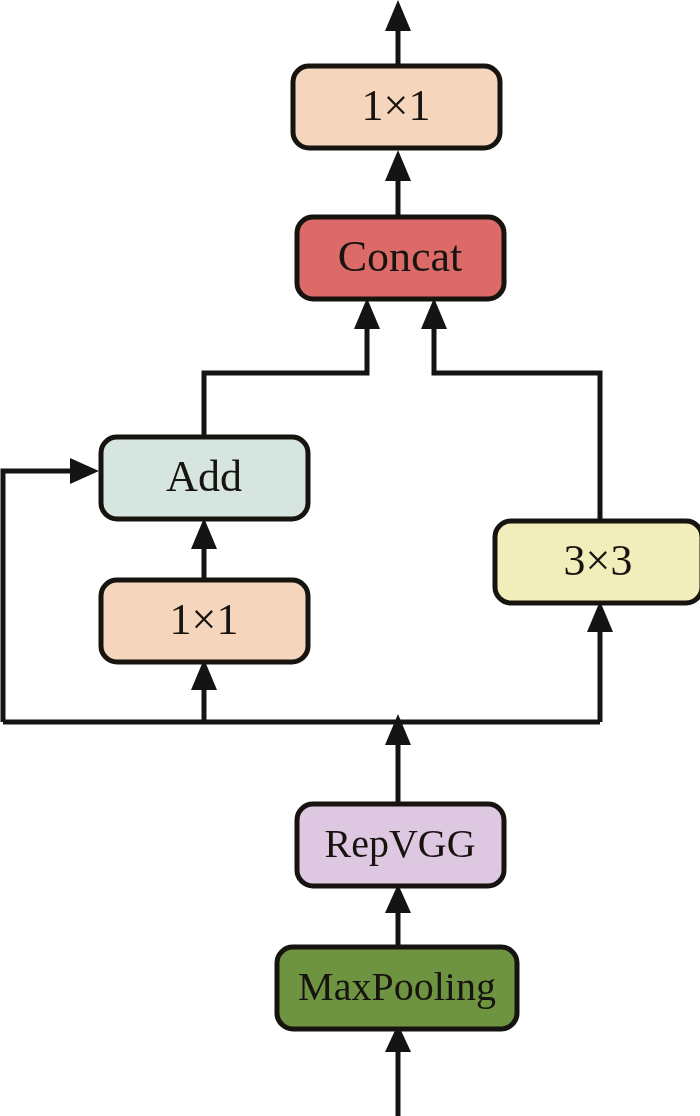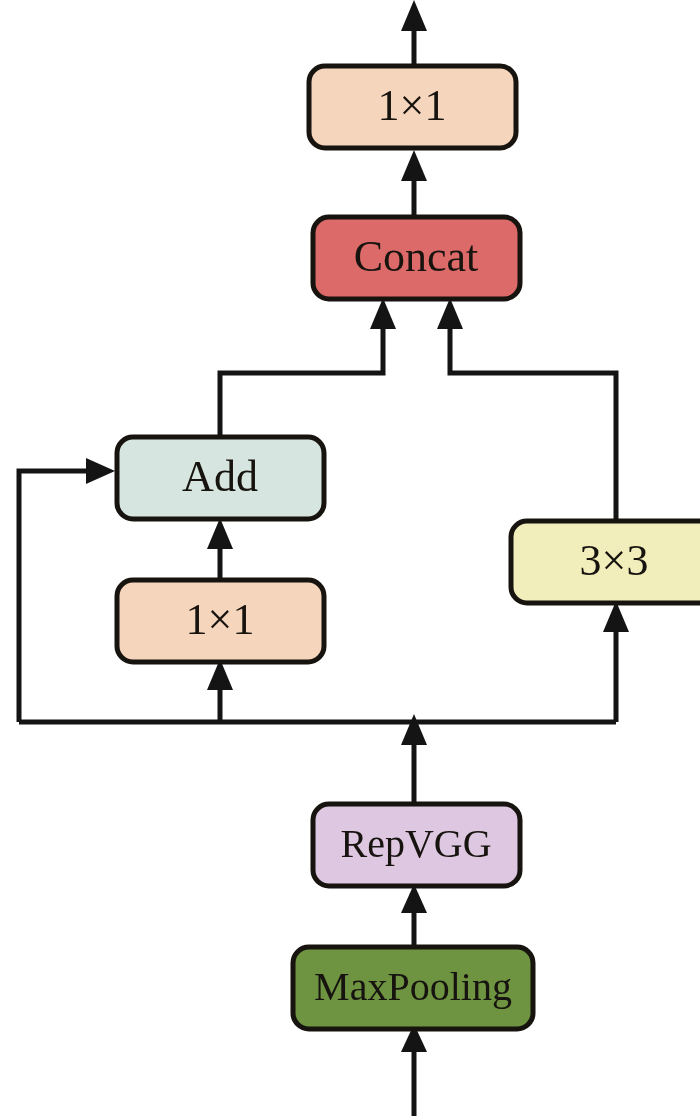--- a/index.html
+++ b/index.html
@@ -11,21 +11,20 @@
     width: 700px;
     height: 1116px;
     font-family: "Liberation Serif", "DejaVu Serif", serif;
     overflow: hidden;
   }
   #diagram-root {
     position: relative;
     width: 576px;
     height: 1116px;
     background: #ffffff;
-    margin-left: 16px;
   }
   svg.diagram {
     display: block;
     width: 700px;
     height: 1116px;
   }
   .node-box {
     stroke: #17130f;
     stroke-width: 5;
   }

